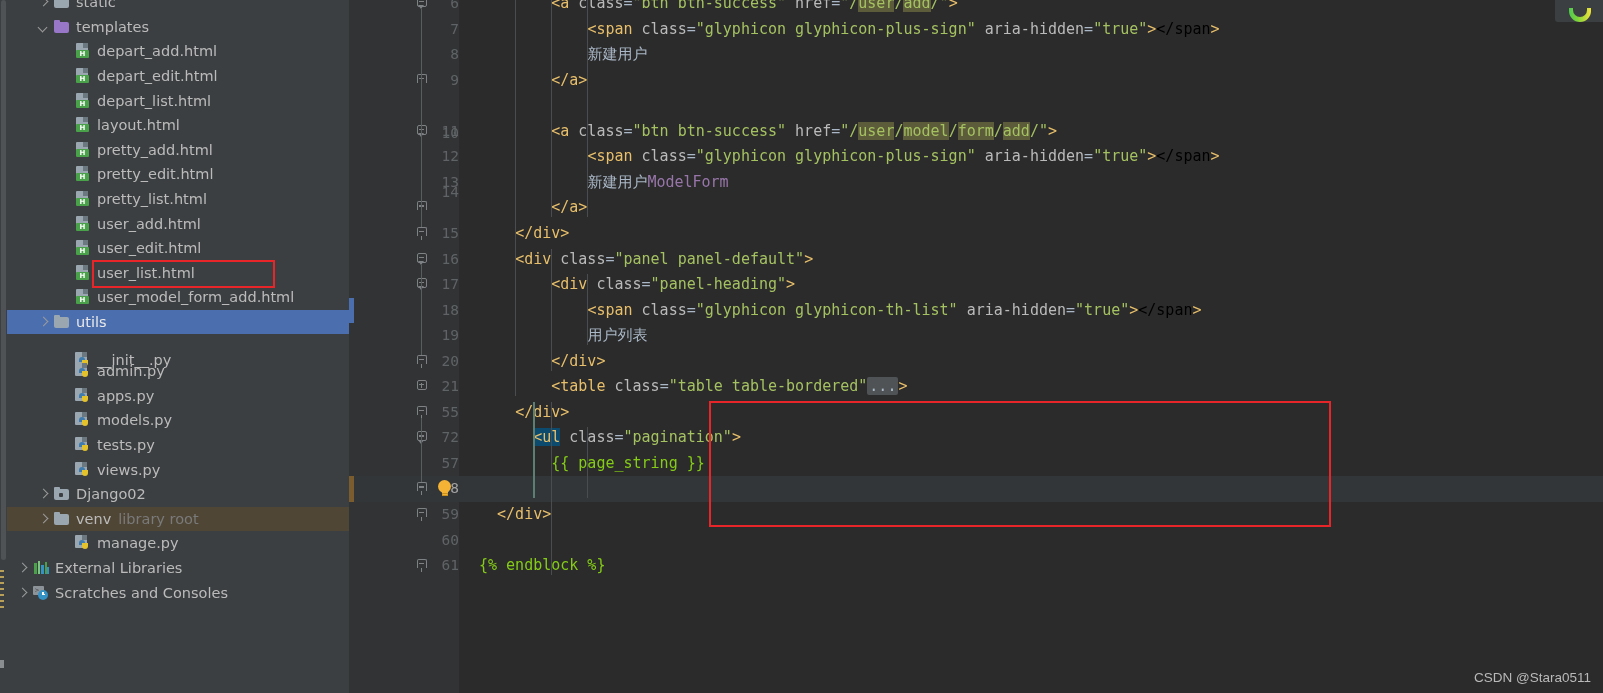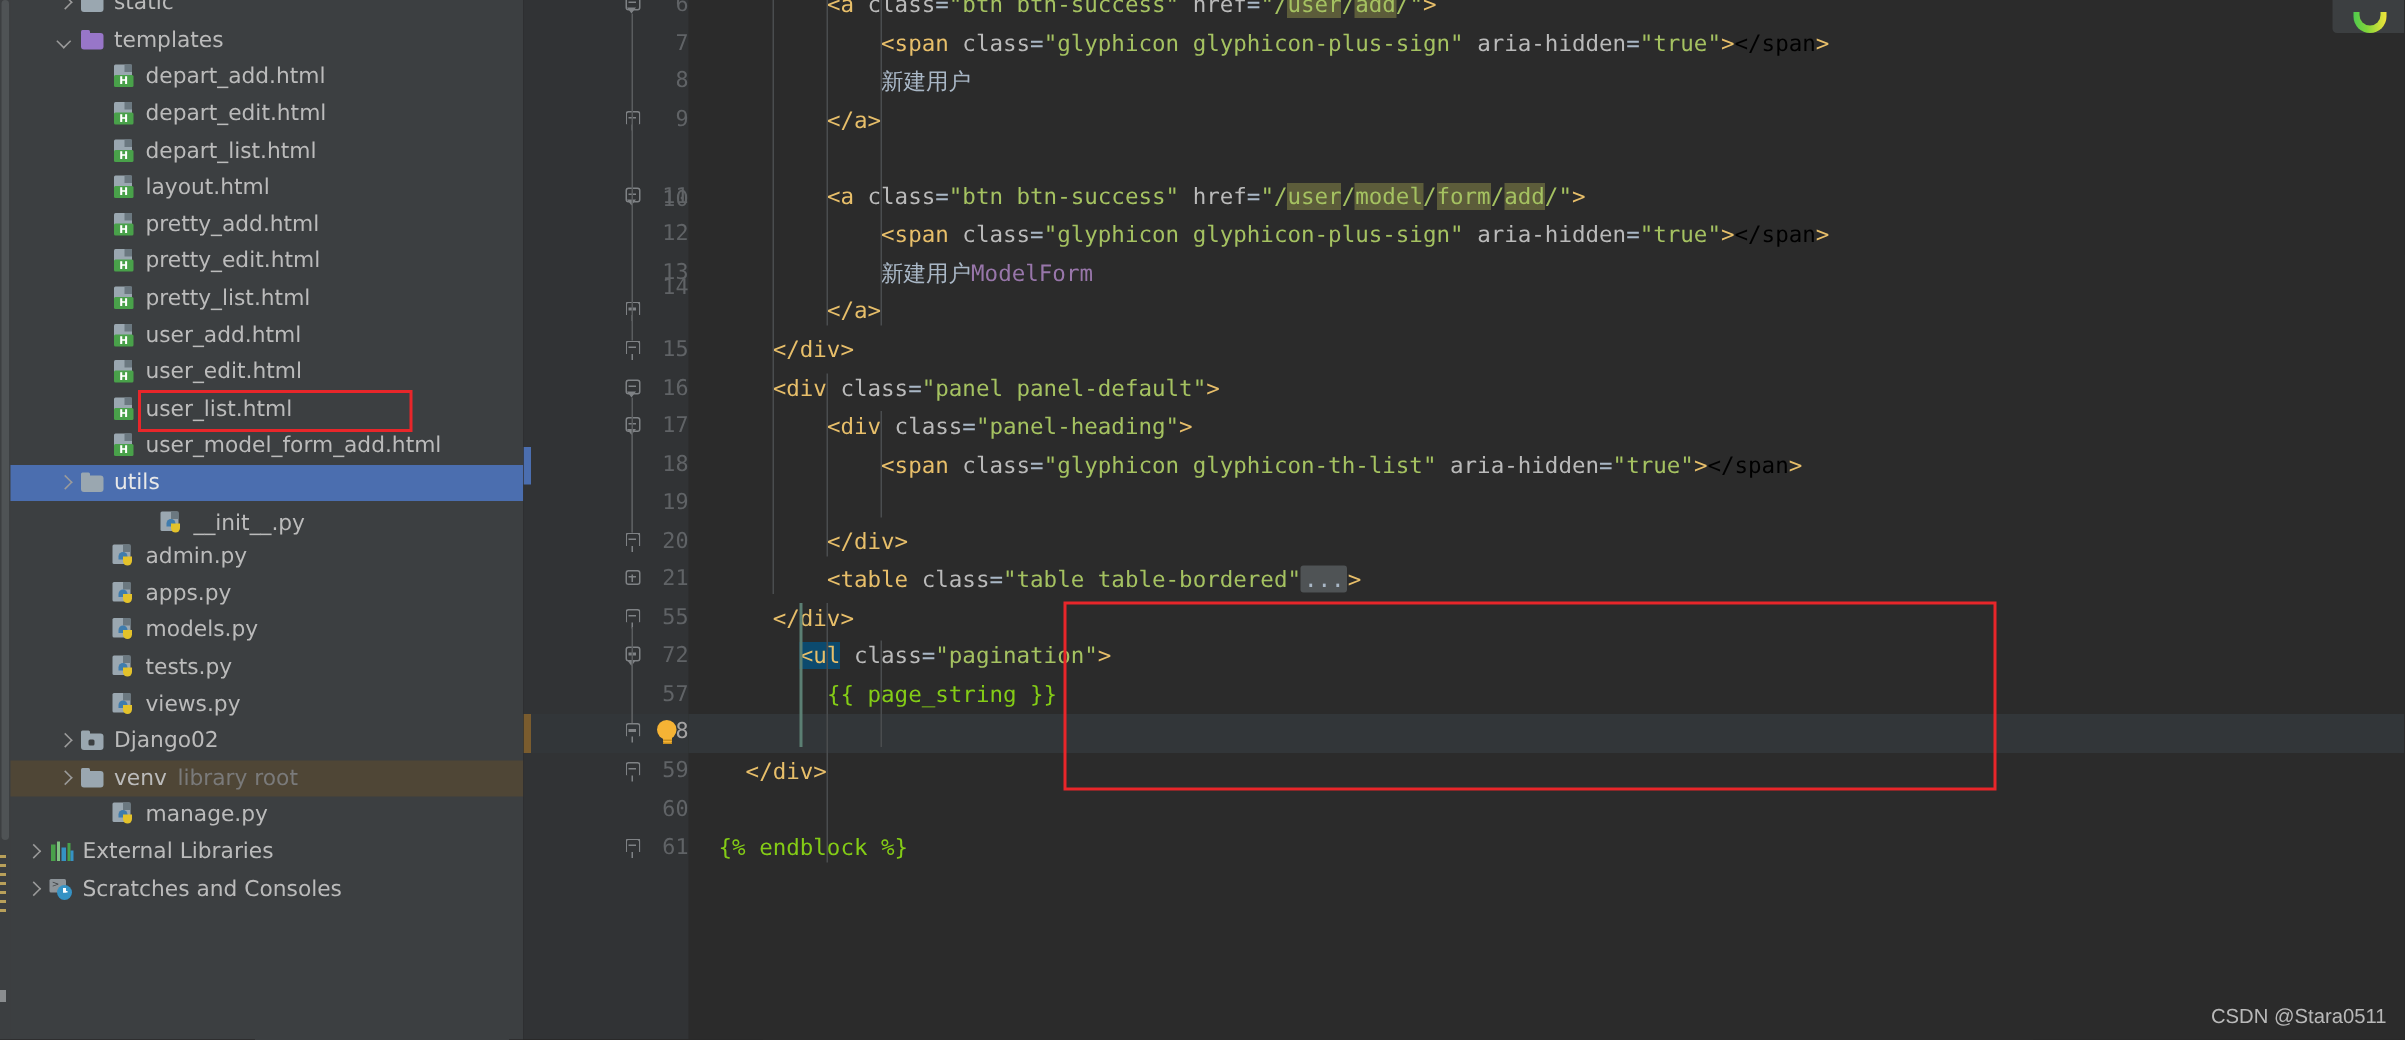--- a/index.html
+++ b/index.html
@@ -421,21 +421,21 @@
             <span class="badge">H</span>
           </span>
           <span class="lbl">user_model_form_add.html</span>
         </div>
         <div class="row sel" style="position: absolute; top: 309.8px; left: 0px; right: 0px;">
           <span style="display:inline-block;width:29px;flex:0 0 29px;"></span>
           <span class="chev"></span>
           <span class="ico folder"></span>
           <span class="lbl">utils</span>
         </div>
-        <div class="row" style="position: absolute; top: 337px; left: 0px; right: 0px; padding-left: 32px;">
+        <div class="row" style="position: absolute; top: 348px; left: 0px; right: 0px;">
           <span style="display:inline-block;width:50px;flex:0 0 50px;"></span>
           <span class="chev blank"></span>
           <span class="ico py">
             <span class="page"></span>
             <span class="fold"></span>
             <span class="snake-b"></span>
             <span class="snake-y"></span>
           </span>
           <span class="lbl">__init__.py</span>
         </div>
@@ -658,20 +658,21 @@
         <div class="codeline" style="top: 67.65px; left: 20px;">        <span class="tag">&lt;/a&gt;</span></div>
         <div class="codeline" style="top: 93.2px; left: 20px;"></div>
         <div class="codeline" style="top: 118.75px; left: 20px;">        <span class="tag">&lt;a</span> <span class="attr">class</span><span class="txt">=</span><span class="str">"btn btn-success"</span> <span class="attr">href</span><span class="txt">=</span><span class="str">"</span><span class="urlsep">/</span><span class="urlpart">user</span><span class="urlsep">/</span><span class="urlpart">model</span><span class="urlsep">/</span><span class="urlpart">form</span><span class="urlsep">/</span><span class="urlpart">add</span><span class="urlsep">/</span><span class="str">"</span><span class="tag">&gt;</span></div>
         <div class="codeline" style="top: 144.3px; left: 20px;">            <span class="tag">&lt;span</span> <span class="attr">class</span><span class="txt">=</span><span class="str">"glyphicon glyphicon-plus-sign"</span> <span class="attr">aria-hidden</span><span class="txt">=</span><span class="str">"true"</span><span class="tag">&gt;</span>&lt;/span<span class="tag">&gt;</span></div>
         <div class="codeline" style="top: 169.85px; left: 20px;">            <span class="cjk">新建用户</span><span class="txt" style="color:#9876aa;">ModelForm</span></div>
         <div class="codeline" style="top: 195.4px; left: 20px;">        <span class="tag">&lt;/a&gt;</span></div>
         <div class="codeline" style="top: 220.95px; left: 20px;">    <span class="tag">&lt;/div&gt;</span></div>
         <div class="codeline" style="top: 246.5px; left: 20px;">    <span class="tag">&lt;div</span> <span class="attr">class</span><span class="txt">=</span><span class="str">"panel panel-default"</span><span class="tag">&gt;</span></div>
         <div class="codeline" style="top: 272.05px; left: 20px;">        <span class="tag">&lt;div</span> <span class="attr">class</span><span class="txt">=</span><span class="str">"panel-heading"</span><span class="tag">&gt;</span></div>
         <div class="codeline" style="top: 297.6px; left: 20px;">            <span class="tag">&lt;span</span> <span class="attr">class</span><span class="txt">=</span><span class="str">"glyphicon glyphicon-th-list"</span> <span class="attr">aria-hidden</span><span class="txt">=</span><span class="str">"true"</span><span class="tag">&gt;</span>&lt;/span<span class="tag">&gt;</span></div>
+        <div class="codeline" style="top: 323.15px; left: 20px;">            <span class="cjk">用户列表</span></div>
         <div class="codeline" style="top: 348.7px; left: 20px;">        <span class="tag">&lt;/div&gt;</span></div>
         <div class="codeline" style="top: 374.25px; left: 20px;">        <span class="tag">&lt;table</span> <span class="attr">class</span><span class="txt">=</span><span class="str">"table table-bordered"</span><span class="ellipsis">...</span><span class="tag">&gt;</span></div>
         <div class="codeline" style="top: 399.8px; left: 20px;">    <span class="tag">&lt;/div&gt;</span></div>
         <div class="codeline" style="top: 425.35px; left: 20px;">      <span class="tag selbg">&lt;ul</span> <span class="attr">class</span><span class="txt">=</span><span class="str">"pagination"</span><span class="tag">&gt;</span></div>
         <div class="codeline" style="top: 450.9px; left: 20px;">        <span class="tmpl">{{ page_string }}</span></div>
         <div class="codeline" style="top: 502px; left: 20px;">  <span class="tag">&lt;/div&gt;</span></div>
         <div class="codeline" style="top: 527.55px; left: 20px;"></div>
         <div class="codeline" style="top: 553.1px; left: 20px;"><span class="tmpl">{% endblock %}</span></div>
         <div class="indentguide" style="left: 56.08px; top: -7px; height: 403.25px;"></div>
         <div class="indentguide" style="left: 92.16px; top: -7px; height: 224.4px;"></div>

